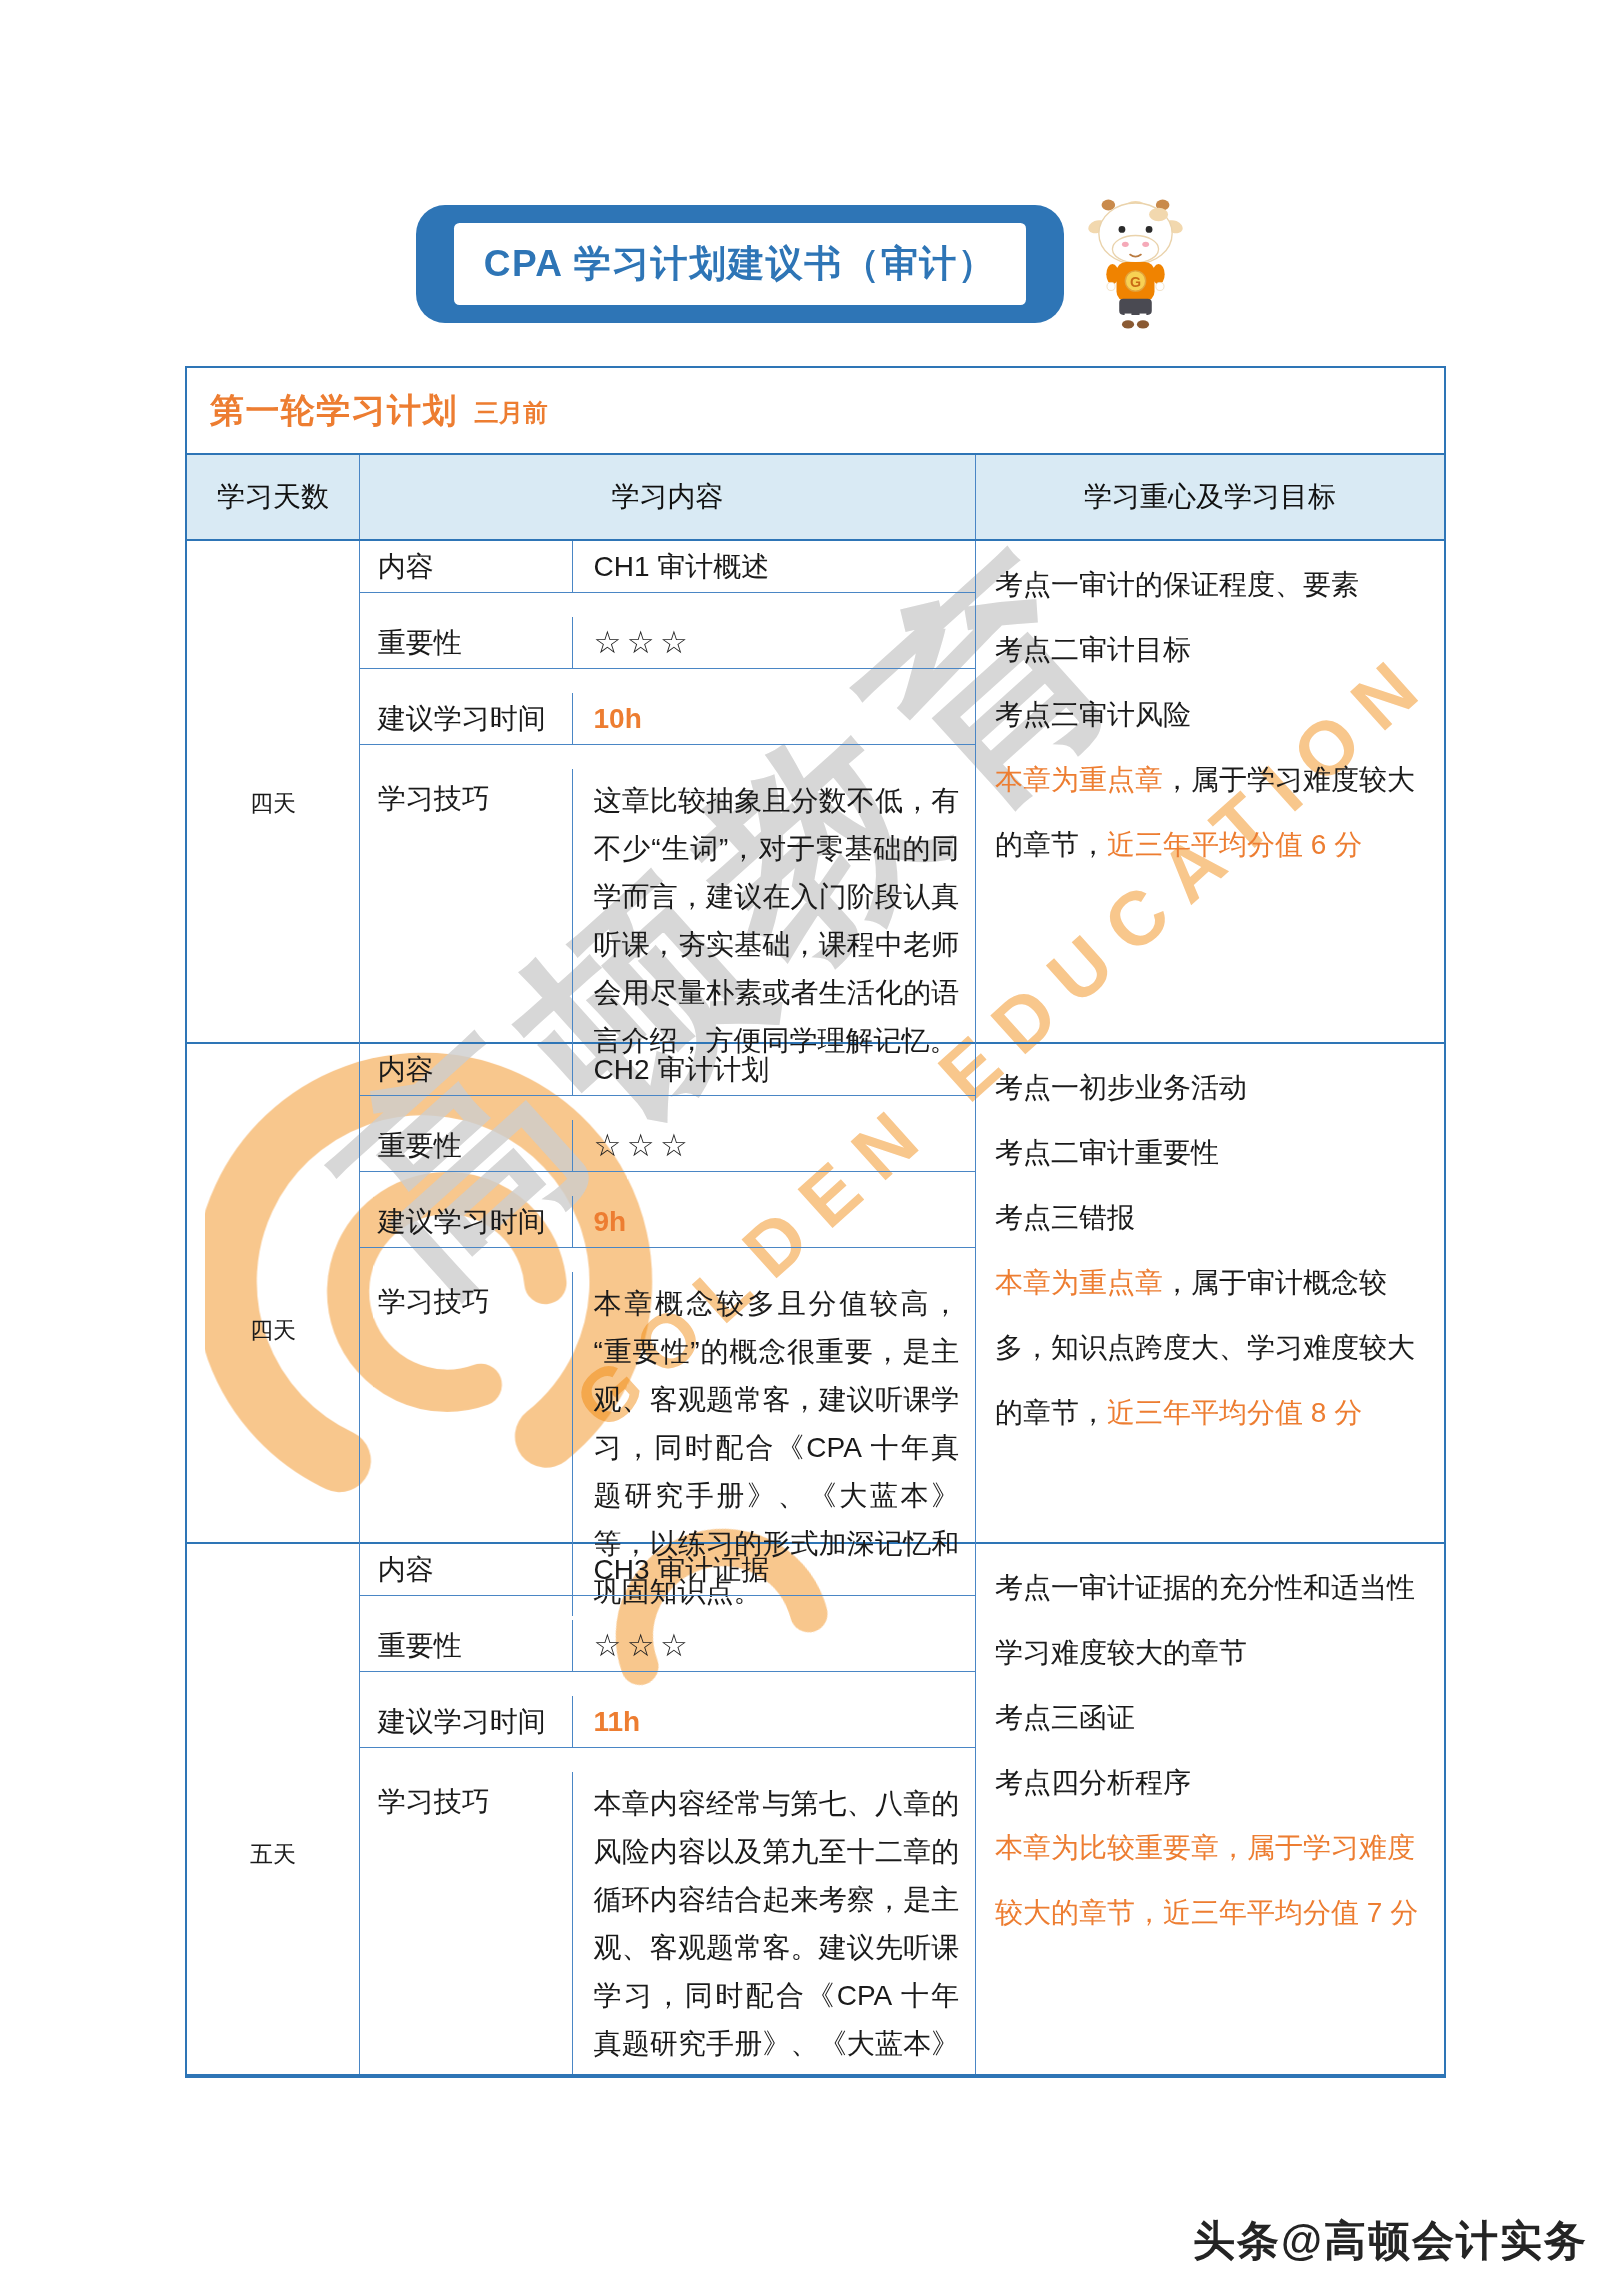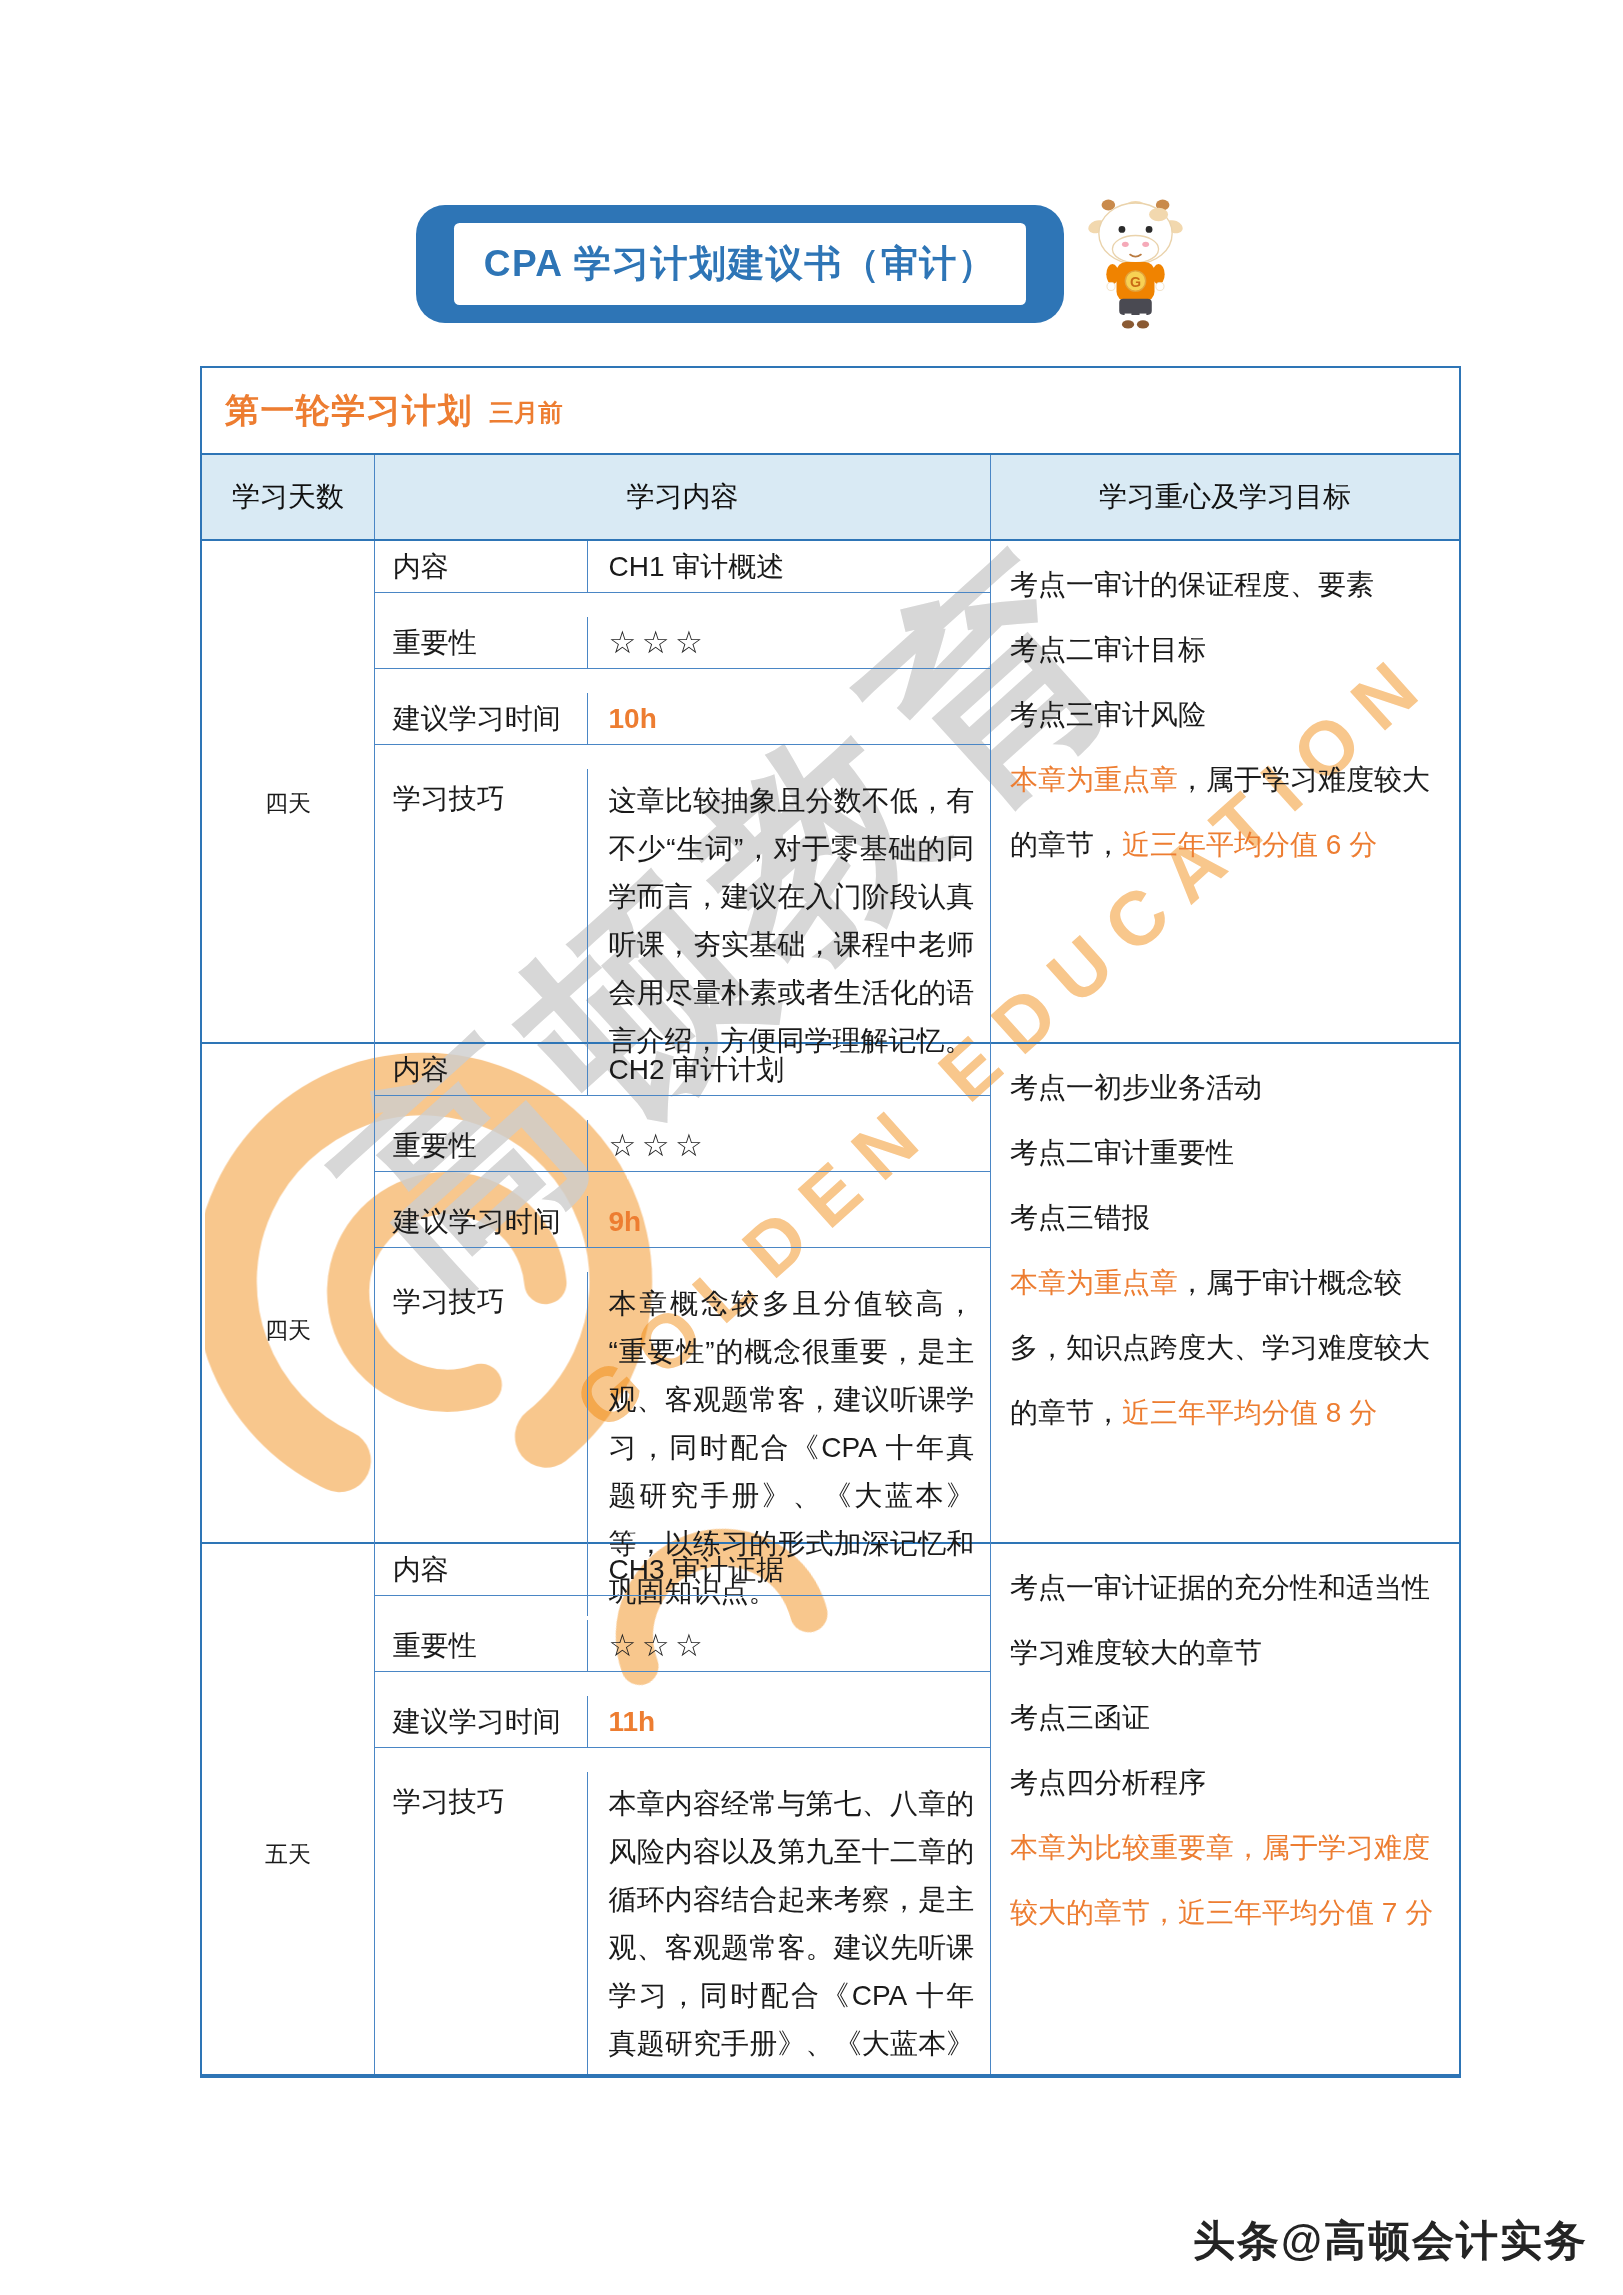--- a/index.html
+++ b/index.html
@@ -23,21 +23,21 @@
 
   
   .watermark{position:absolute;left:205px;top:477px;width:1227px;height:1432px;z-index:1;pointer-events:none;}
   .wm-swirl{position:absolute;left:0;top:0;}
   .wm-gray{position:absolute;left:177px;top:614px;transform:rotate(-42deg);transform-origin:left center;
            font-size:218px;font-weight:bold;color:#CDCDCD;opacity:.8;letter-spacing:20.5px;white-space:nowrap;}
   .wm-orange{position:absolute;left:382px;top:893px;transform:rotate(-42deg);transform-origin:left center;
            font-size:76px;font-weight:bold;color:#F08300;opacity:.45;letter-spacing:20.5px;white-space:nowrap;}
 
   
-  .plan-table{position:absolute;left:200px;top:366px;width:1261px;height:1712px;box-sizing:border-box;
+  .plan-table{position:absolute;left:185px;top:366px;width:1261px;height:1712px;box-sizing:border-box;
               border:2px solid var(--blue);border-bottom-width:4.1px;overflow:hidden;z-index:2;}
   .title-row{height:87px;box-sizing:border-box;border-bottom:2.7px solid var(--blue);
              display:flex;align-items:center;padding-left:23px;gap:16.4px;background:#fff;}
   .plan-title{color:var(--orange);font-size:34px;font-weight:bold;letter-spacing:1.4px;}
   .plan-subtitle{color:var(--orange);font-size:24.5px;font-weight:bold;margin-top:4.1px;}
   .header-row{height:86px;box-sizing:border-box;border-bottom:2.7px solid var(--blue);background:var(--header-bg);
               display:grid;grid-template-columns:173px 616px 1fr;}
   .hcell{display:flex;align-items:center;justify-content:center;font-size:28px;color:#111;}
   .hcell:not(:last-child){border-right:1.4px solid var(--blue-light);}
 

